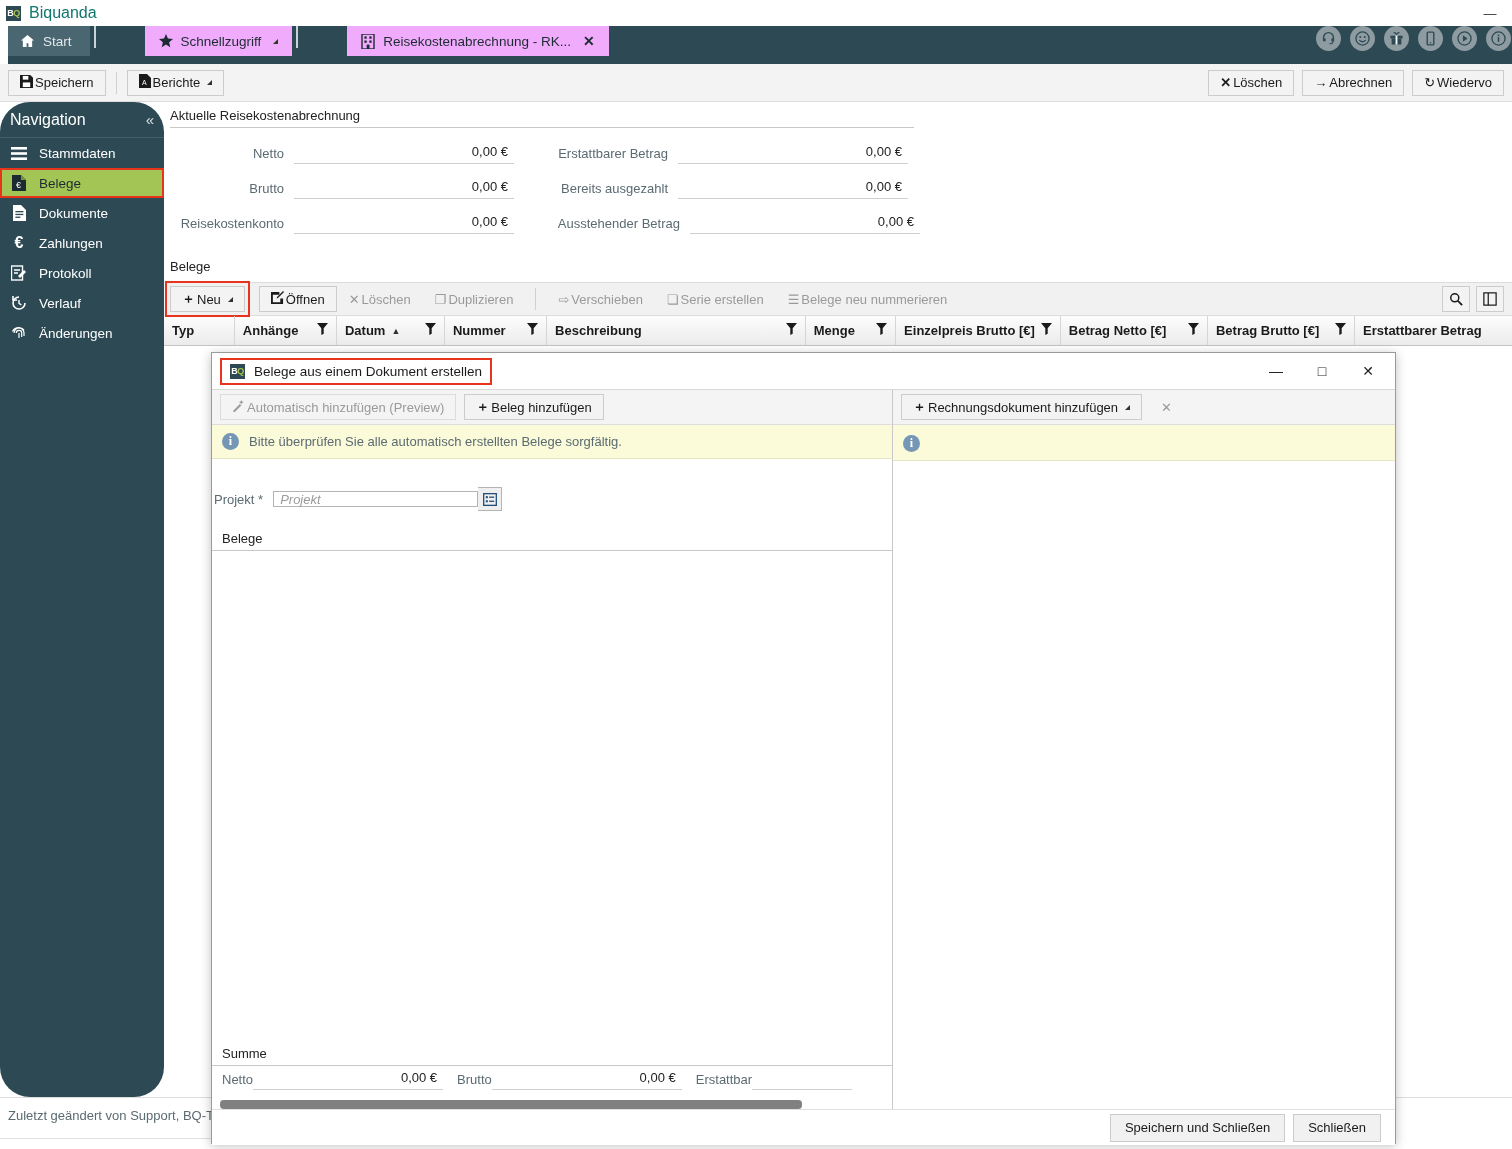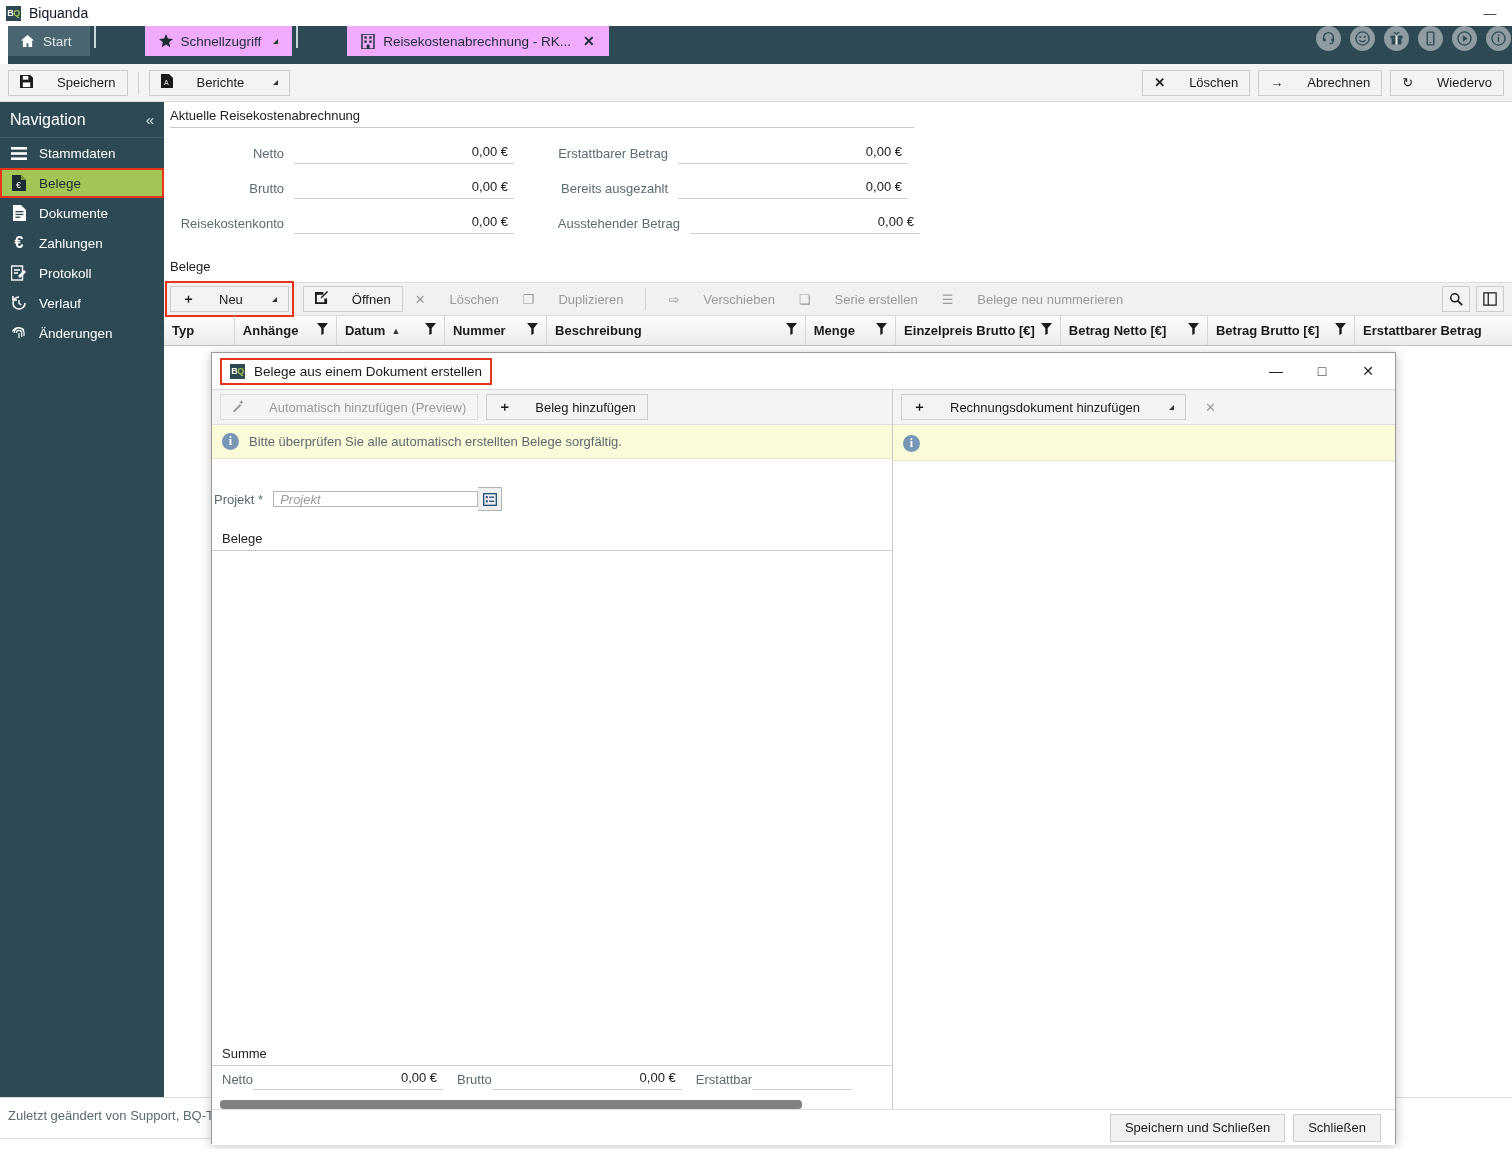--- a/index.html
+++ b/index.html
@@ -19,21 +19,21 @@
     position: absolute; top: 0; left: 0; width: 1512px; height: 26px;
     background: #ffffff; display: flex; align-items: center; padding-left: 6px;
   }
   .bq-logo {
     width: 15px; height: 15px; background: #2d4a54; color: #a8c64f;
     font-size: 9px; font-weight: bold; display: flex; align-items: center;
     justify-content: center; letter-spacing: -0.5px; margin-right: 8px;
     font-family: "Liberation Sans", sans-serif;
   }
   .bq-logo span.b { color:#ffffff; }
-  .title-text { color: #0f172a; font-size: 14px; }
+  .title-text { color: #0f766e; font-size: 16px; }
   .win-controls { margin-left: auto; display: flex; }
   .win-btn {
     width: 44px; height: 26px; display: flex; align-items: center;
     justify-content: center; color: #333; font-size: 13px;
   }
 
   
   .tabstrip {
     position: absolute; top: 26px; left: 8px; width: 1511px; height: 38px;
     background: #2d4a54; display: flex; align-items: flex-start;
@@ -58,36 +58,36 @@
     color: #2d4a54; font-size: 13px;
   }
 
   
   .cmdbar {
     position: absolute; top: 64px; left: 0; width: 1512px; height: 38px;
     background: #f3f3f3; border-bottom: 1px solid #dcdcdc;
     display: flex; align-items: center; padding: 0 8px;
   }
   .btn {
-    display: inline-flex; align-items: center; gap: 24px;
+    display: inline-flex; align-items: center; gap: 2px;
     height: 26px; padding: 0 11px; background: #f3f3f3;
     border: 1px solid #cccccc; font-size: 13px; color: #1a1a1a; white-space: nowrap;
   }
   .btn.disabled { color: #9a9a9a; border-color: transparent; background: transparent; }
   .vsep { width: 1px; height: 22px; background: #d0d0d0; margin: 0 10px; }
   .cmd-right { margin-left: auto; display: flex; gap: 8px; }
   .caret-dn {
     width: 0; height: 0; border-left: 5px solid transparent;
     border-bottom: 5px solid #333; margin-left: 5px;
   }
 
   
   .sidebar {
     position: absolute; top: 102px; left: 0; width: 164px; height: 995px;
-    background: #2d4a54; color: #fff;
+    background: #2d4a54; color: #fff; border-radius: 30px;
   }
   .nav-head {
     height: 36px; display: flex; align-items: center; padding: 0 10px;
     font-size: 16px; border-bottom: 1px solid #46606a;
   }
   .nav-collapse { margin-left: auto; font-size: 15px; color: #d7e0e3; }
   .nav-item {
     height: 30px; display: flex; align-items: center; padding: 0 10px;
     font-size: 13.5px; color: #ffffff; gap: 11px;
   }

